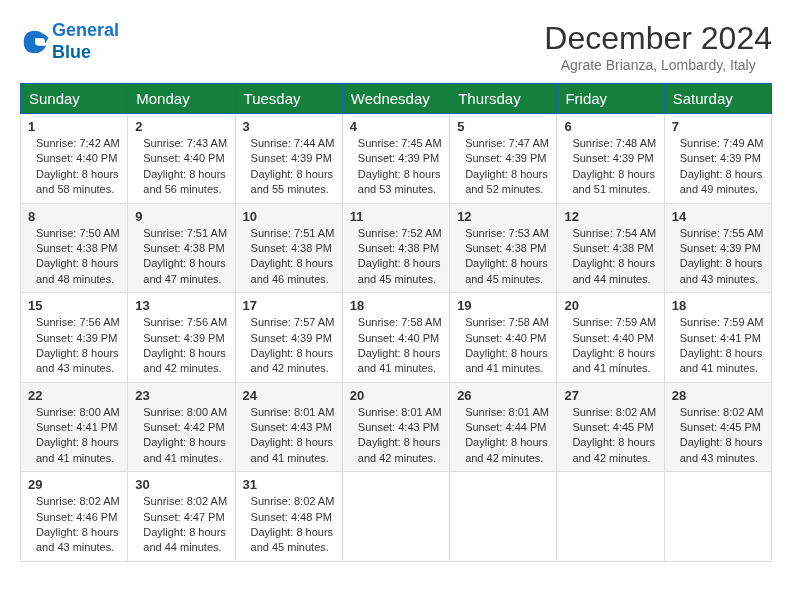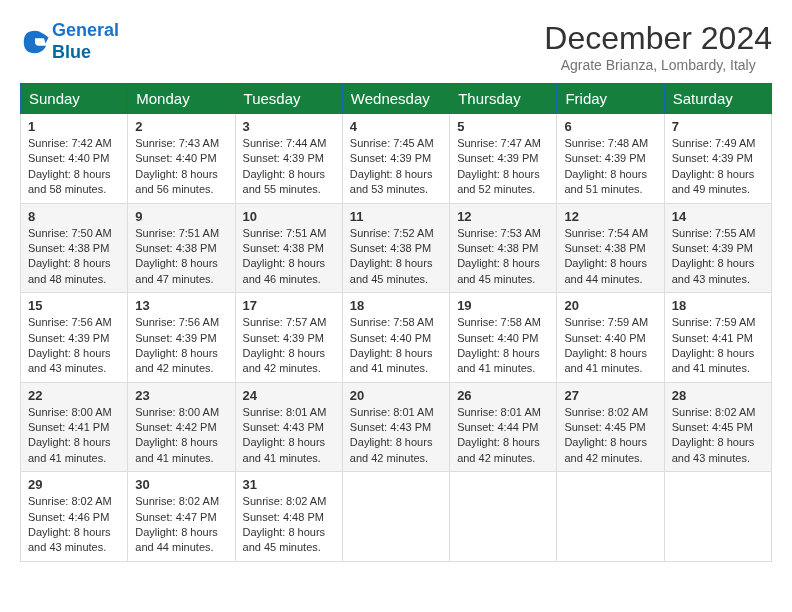--- a/index.html
+++ b/index.html
@@ -74,20 +74,21 @@
     .day-num {
       font-size: 13px;
       font-weight: bold;
       color: #333;
       display: block;
       margin-bottom: 2px;
     }
     .cell-text {
       color: #333;
       line-height: 1.4;
+      margin-left: 8px;
     }
     .empty-cell {
       background: #fff !important;
     }
   </style>
 </head>
 <body>
 
 <div class="header">
   <div class="logo">

